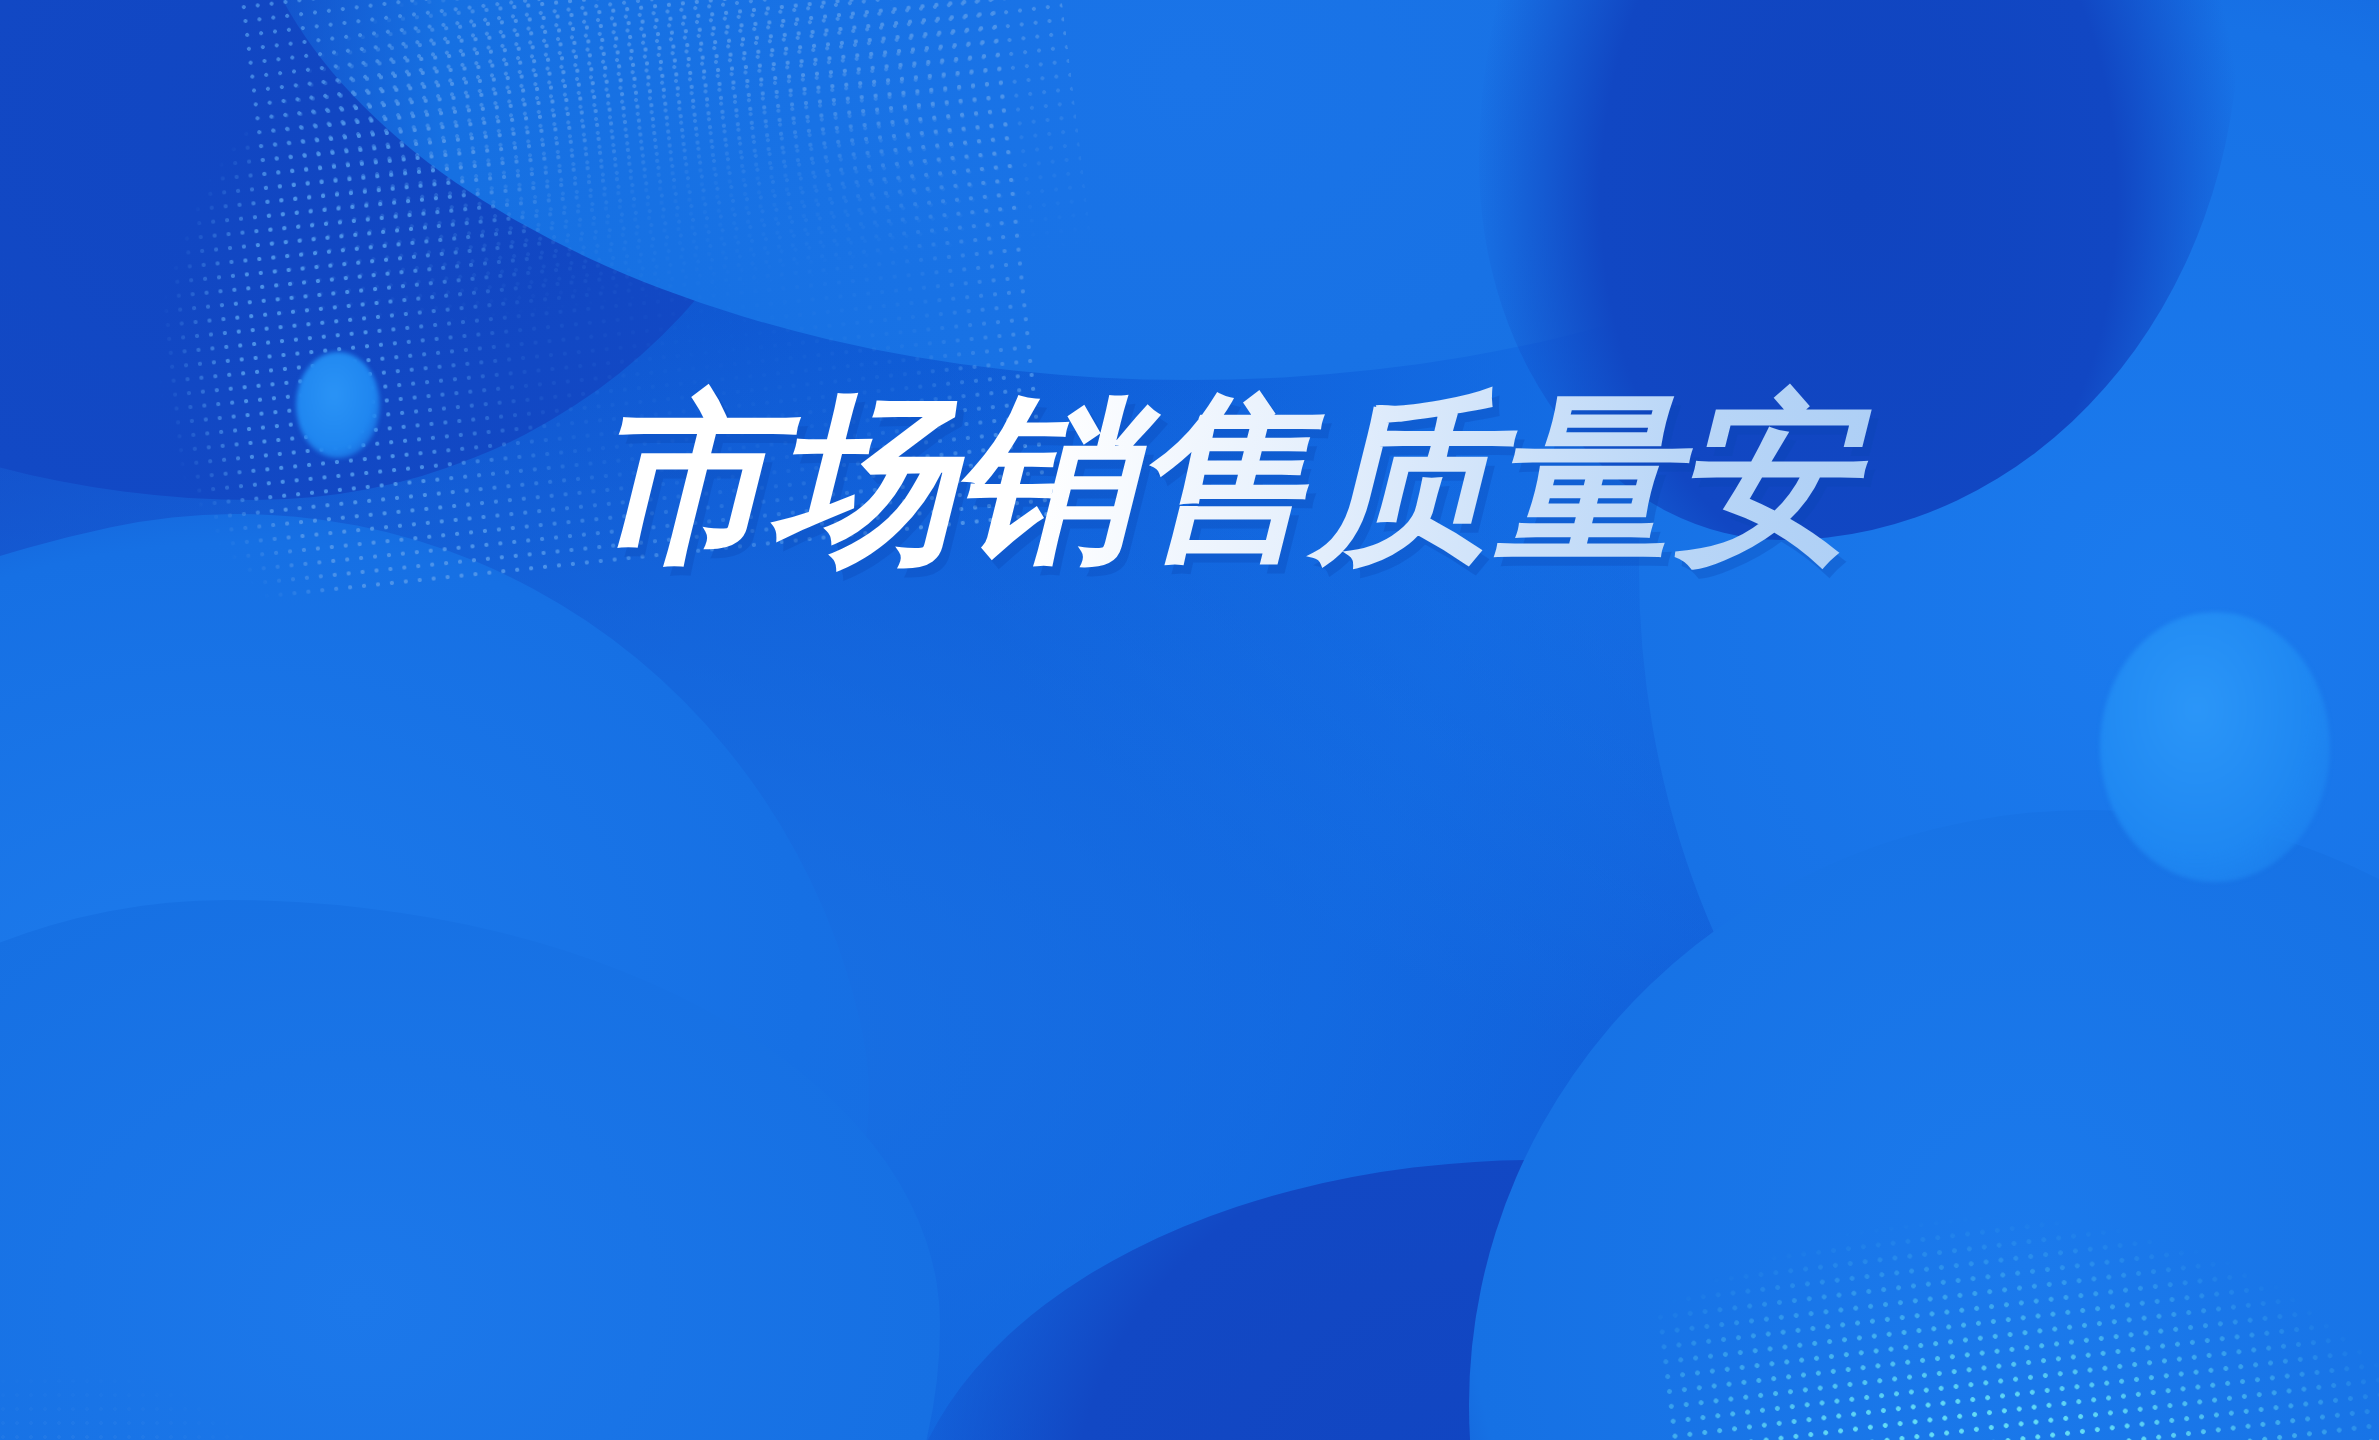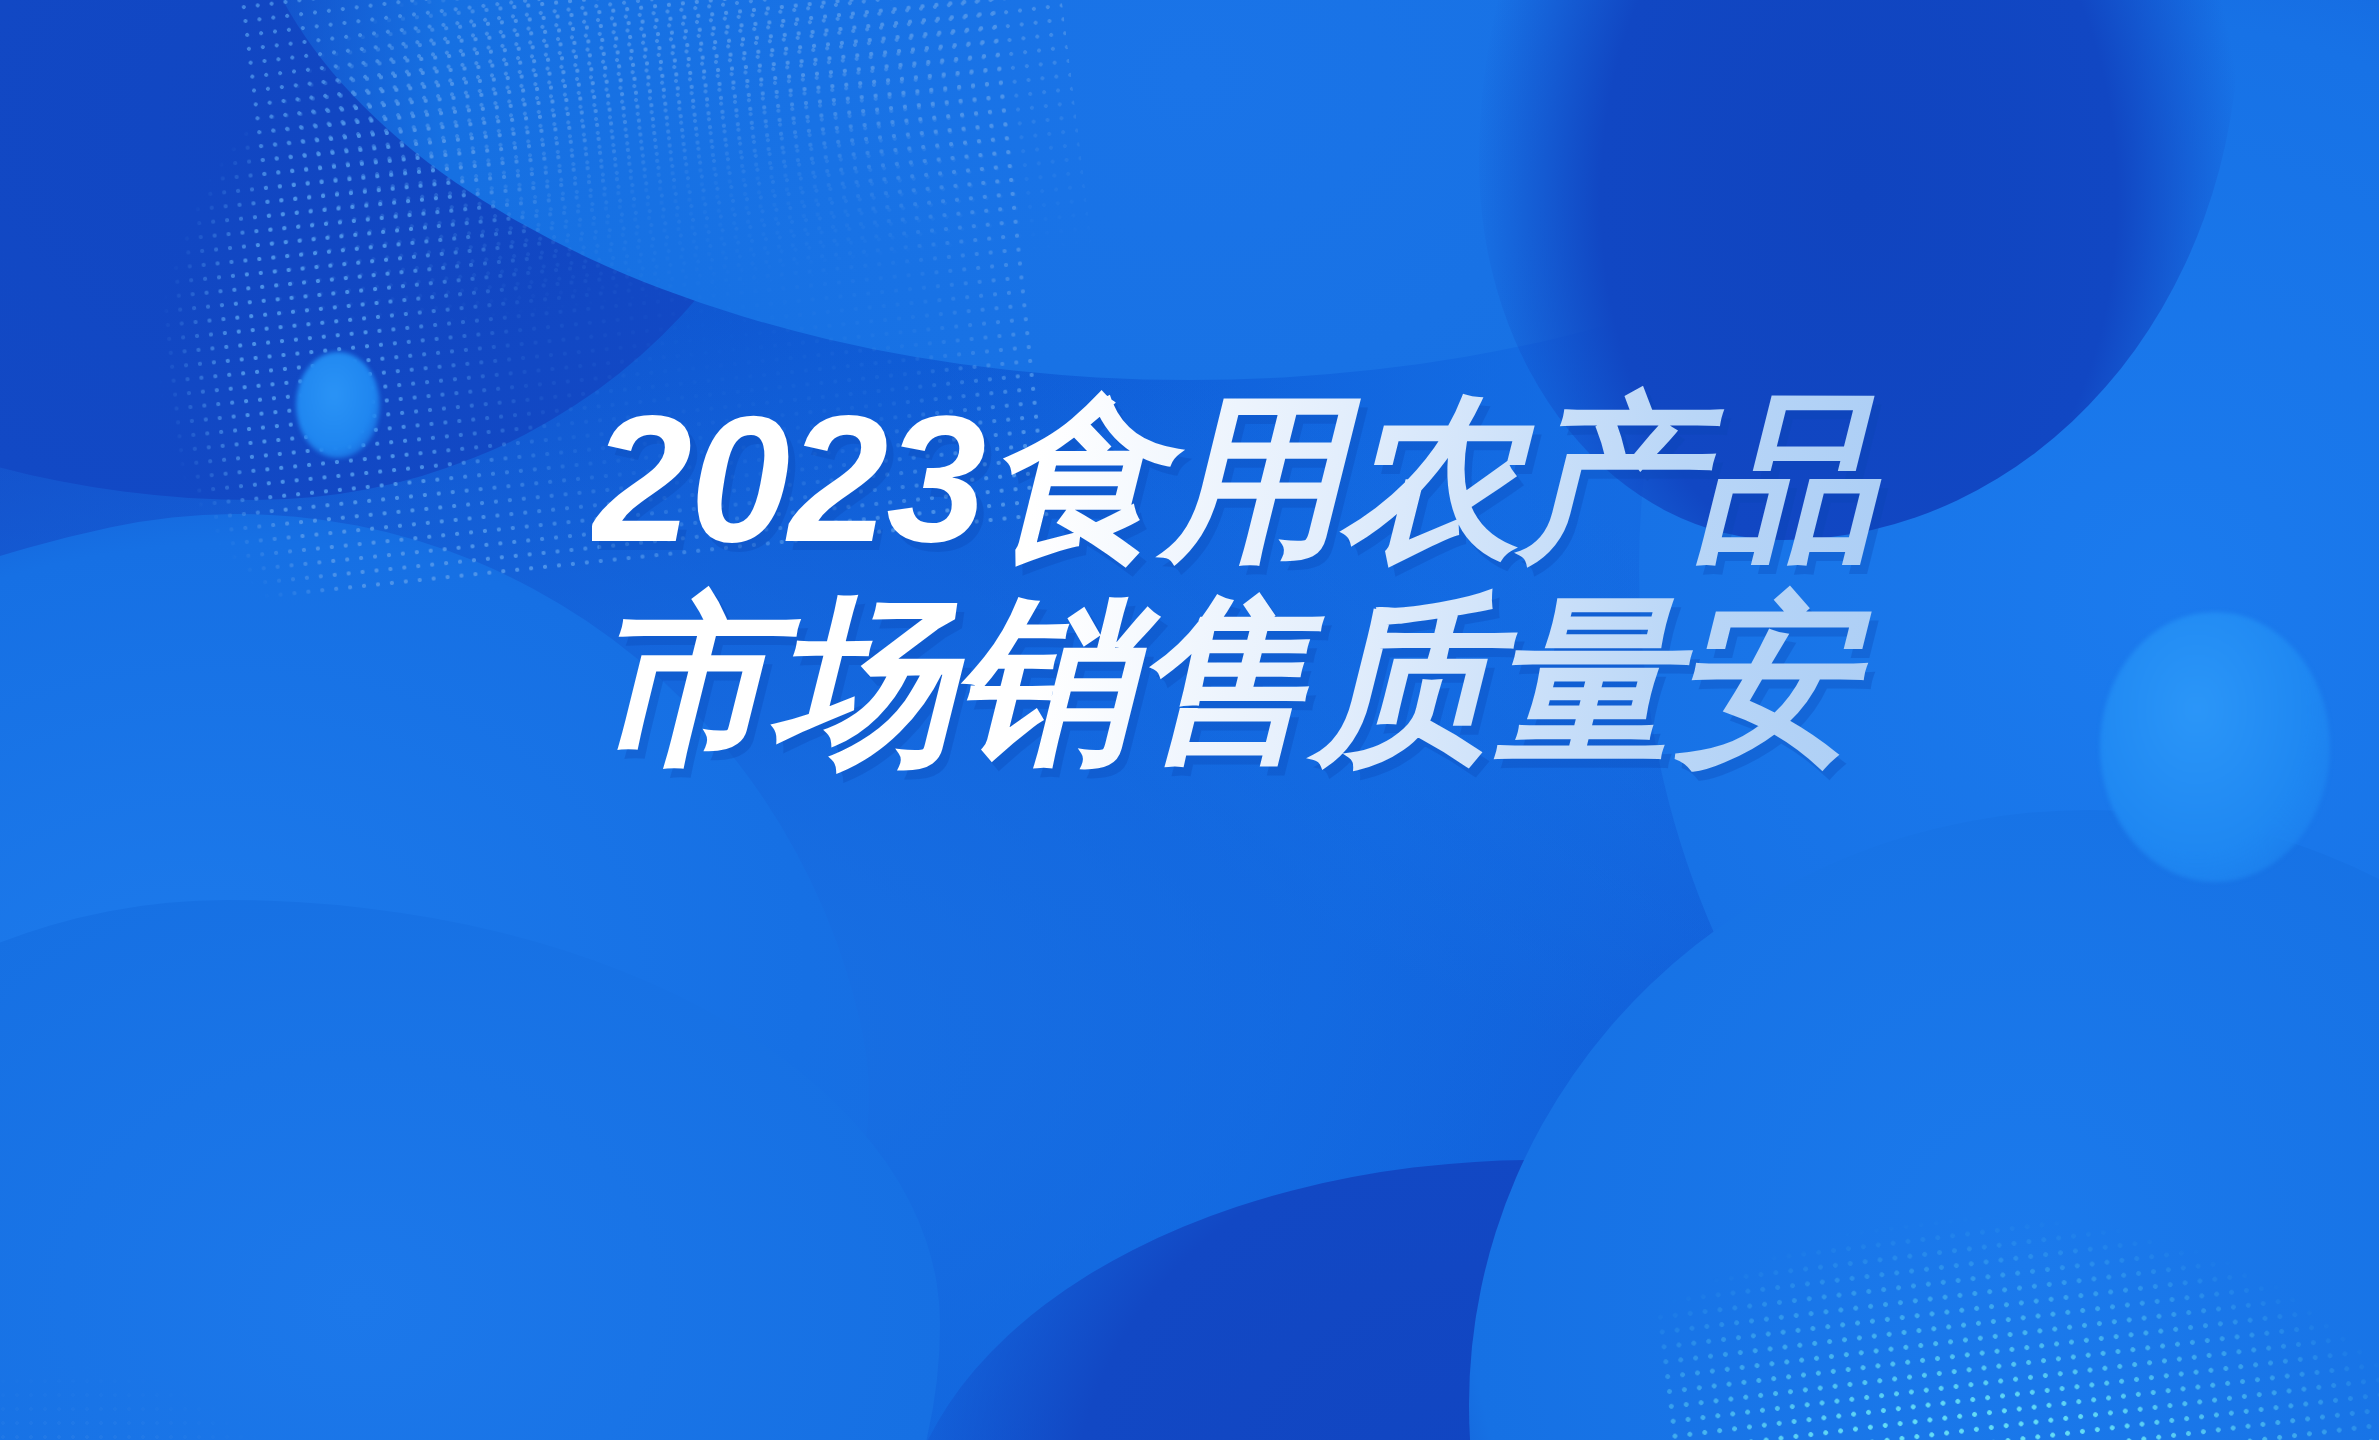--- a/index.html
+++ b/index.html
@@ -232,17 +232,16 @@
 
   <div class="dots dots-topleft"></div>
   <div class="dots dots-topleft-b"></div>
   <div class="dots dots-bottomleft"></div>
   <div class="dots dots-bottomright"></div>
 
   <div class="accent-ellipse accent-small-left"></div>
   <div class="accent-ellipse accent-big-right"></div>
 
   <div class="title-block">
-    <span class="title-line line-1">2023食用农产品</span>
     <span class="title-line line-2">市场销售质量安</span>
   </div>
 
 </div>
 
 </body></html>

